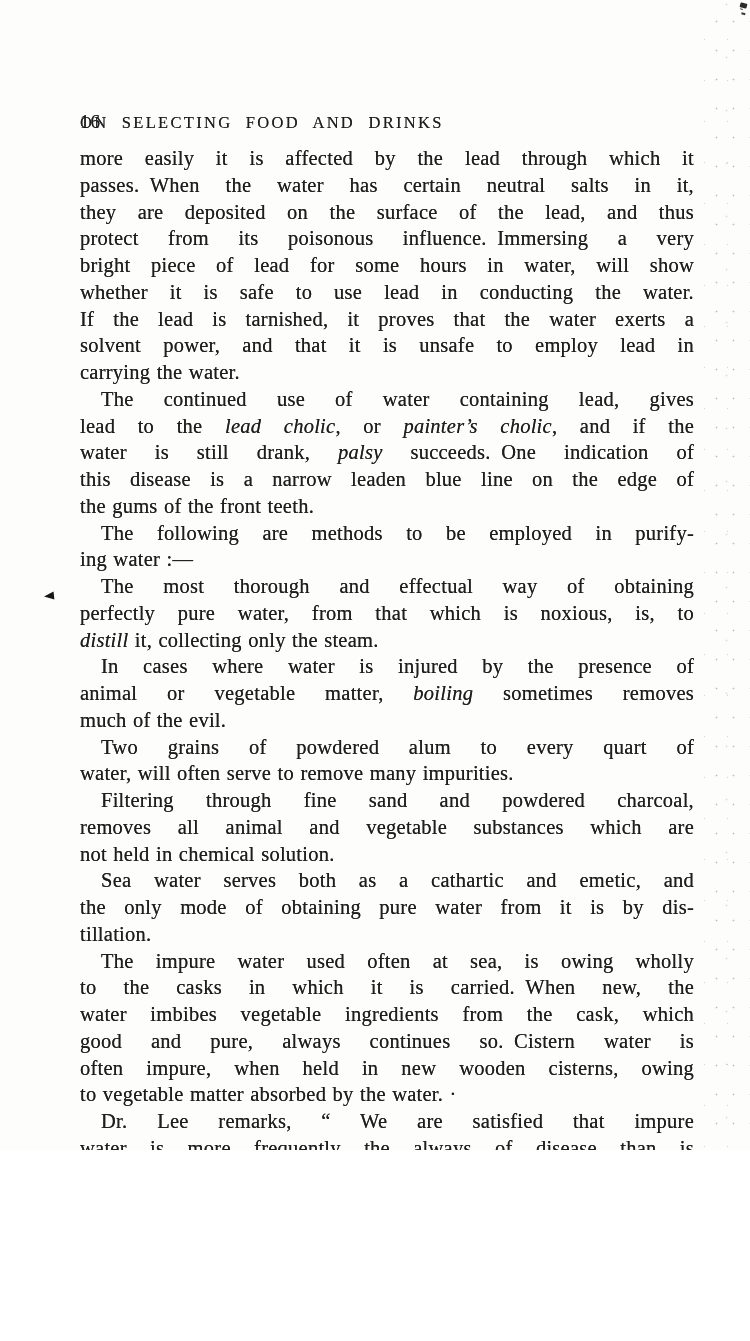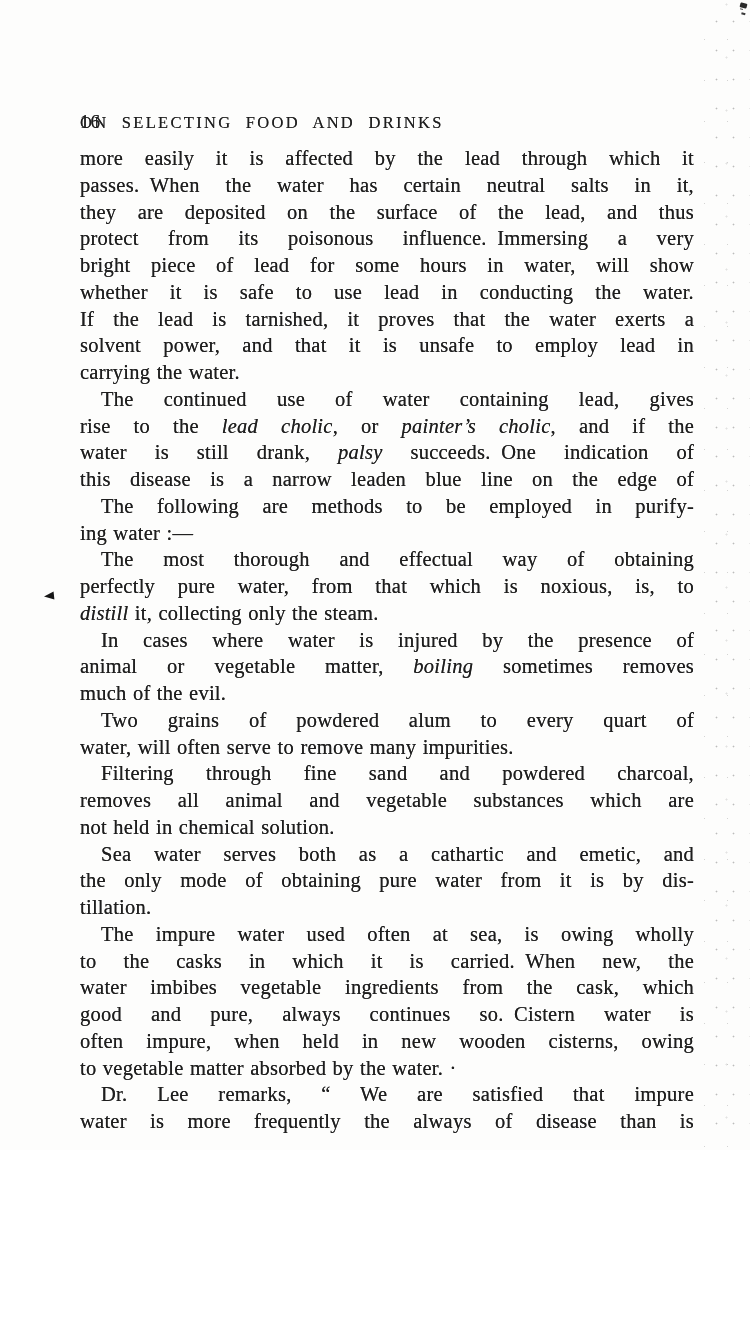--- a/index.html
+++ b/index.html
@@ -94,23 +94,24 @@
         <div class="line"><span>they are deposited on the surface of the lead, and thus</span></div>
         <div class="line"><span>protect from its poisonous influence. Immersing a very</span></div>
         <div class="line"><span>bright piece of lead for some hours in water, will show</span></div>
         <div class="line"><span>whether it is safe to use lead in conducting the water.</span></div>
         <div class="line"><span>If the lead is tarnished, it proves that the water exerts a</span></div>
         <div class="line"><span>solvent power, and that it is unsafe to employ lead in</span></div>
         <div class="line last"><span>carrying the water.</span></div>
       </div>
       <div class="para indent">
         <div class="line first"><span>The continued use of water containing lead, gives</span></div>
-        <div class="line"><span>rise to the </span><em>lead cholic</em><span>, or </span><em>painter’s cholic</em><span>, and if the</span></div>
+        <div class="line"><span>lead to the </span><em>lead cholic</em><span>, or </span><em>painter’s cholic</em><span>, and if the</span></div>
         <div class="line"><span>water is still drank, </span><em>palsy</em><span> succeeds. One indication of</span></div>
         <div class="line"><span>this disease is a narrow leaden blue line on the edge of</span></div>
+        <div class="line last"><span>the gums of the front teeth.</span></div>
       </div>
       <div class="para indent">
         <div class="line first"><span>The following are methods to be employed in purify-</span></div>
         <div class="line last"><span>ing water :—</span></div>
       </div>
       <div class="para indent">
         <div class="line first"><span>The most thorough and effectual way of obtaining</span></div>
         <div class="line"><span>perfectly pure water, from that which is noxious, is, to</span></div>
         <div class="line last"><em>distill</em><span> it, collecting only the steam.</span></div>
       </div>

